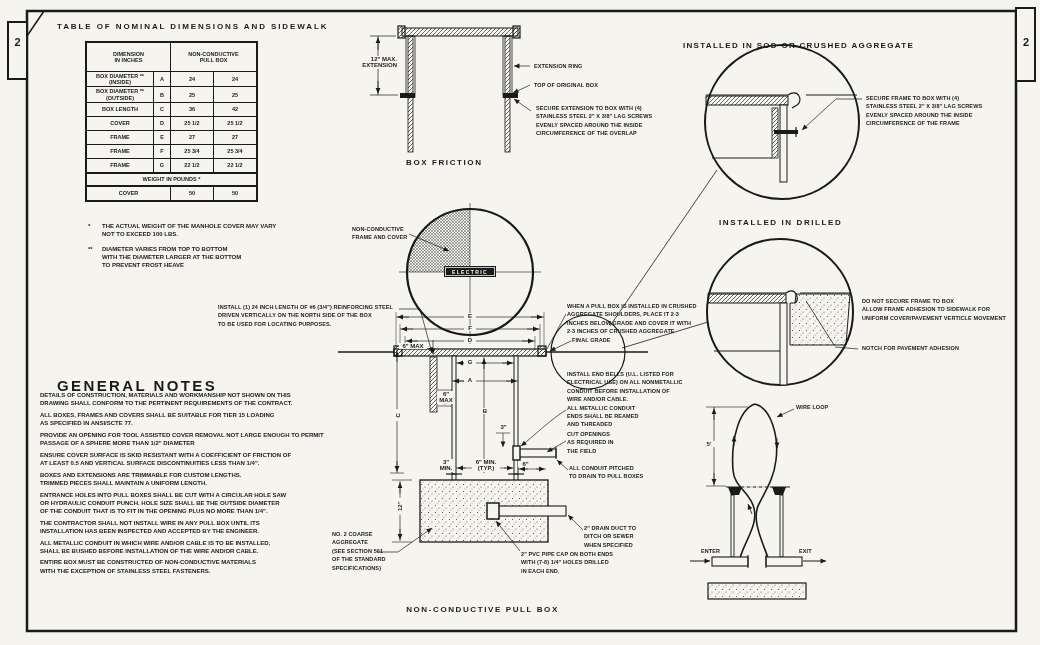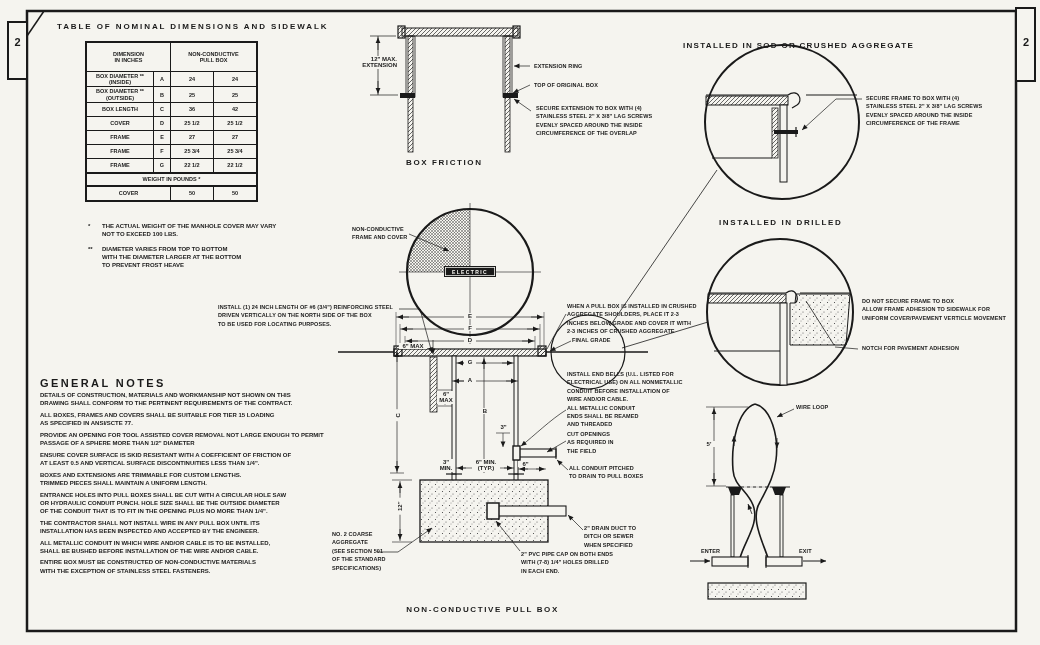--- a/index.html
+++ b/index.html
@@ -316,21 +316,21 @@
   <span class="note" style="position:static;">THE ACTUAL WEIGHT OF THE MANHOLE COVER MAY VARY
 NOT TO EXCEED 100 LBS.</span>
 </div>
 <div class="fn" style="left:88px;top:245px;">
   <span class="mk">**</span>
   <span class="note" style="position:static;">DIAMETER VARIES FROM TOP TO BOTTOM
 WITH THE DIAMETER LARGER AT THE BOTTOM
 TO PREVENT FROST HEAVE</span>
 </div>
 
-<div class="ttl" style="left:40px;top:377px;font-size:11px;letter-spacing:2.4px;">GENERAL NOTES</div>
+<div class="ttl" style="left:57px;top:377px;font-size:15px;letter-spacing:2.4px;">GENERAL NOTES</div>
 <div class="notes-block">
   <p>DETAILS OF CONSTRUCTION, MATERIALS AND WORKMANSHIP NOT SHOWN ON THIS
 DRAWING SHALL CONFORM TO THE PERTINENT REQUIREMENTS OF THE CONTRACT.</p>
   <p>ALL BOXES, FRAMES AND COVERS SHALL BE SUITABLE FOR TIER 15 LOADING
 AS SPECIFIED IN ANSI/SCTE 77.</p>
   <p>PROVIDE AN OPENING FOR TOOL ASSISTED COVER REMOVAL NOT LARGE ENOUGH TO PERMIT
 PASSAGE OF A SPHERE MORE THAN 1/2" DIAMETER</p>
   <p>ENSURE COVER SURFACE IS SKID RESISTANT WITH A COEFFICIENT OF FRICTION OF
 AT LEAST 0.5 AND VERTICAL SURFACE DISCONTINUITIES LESS THAN 1/4".</p>
   <p>BOXES AND EXTENSIONS ARE TRIMMABLE FOR CUSTOM LENGTHS.

